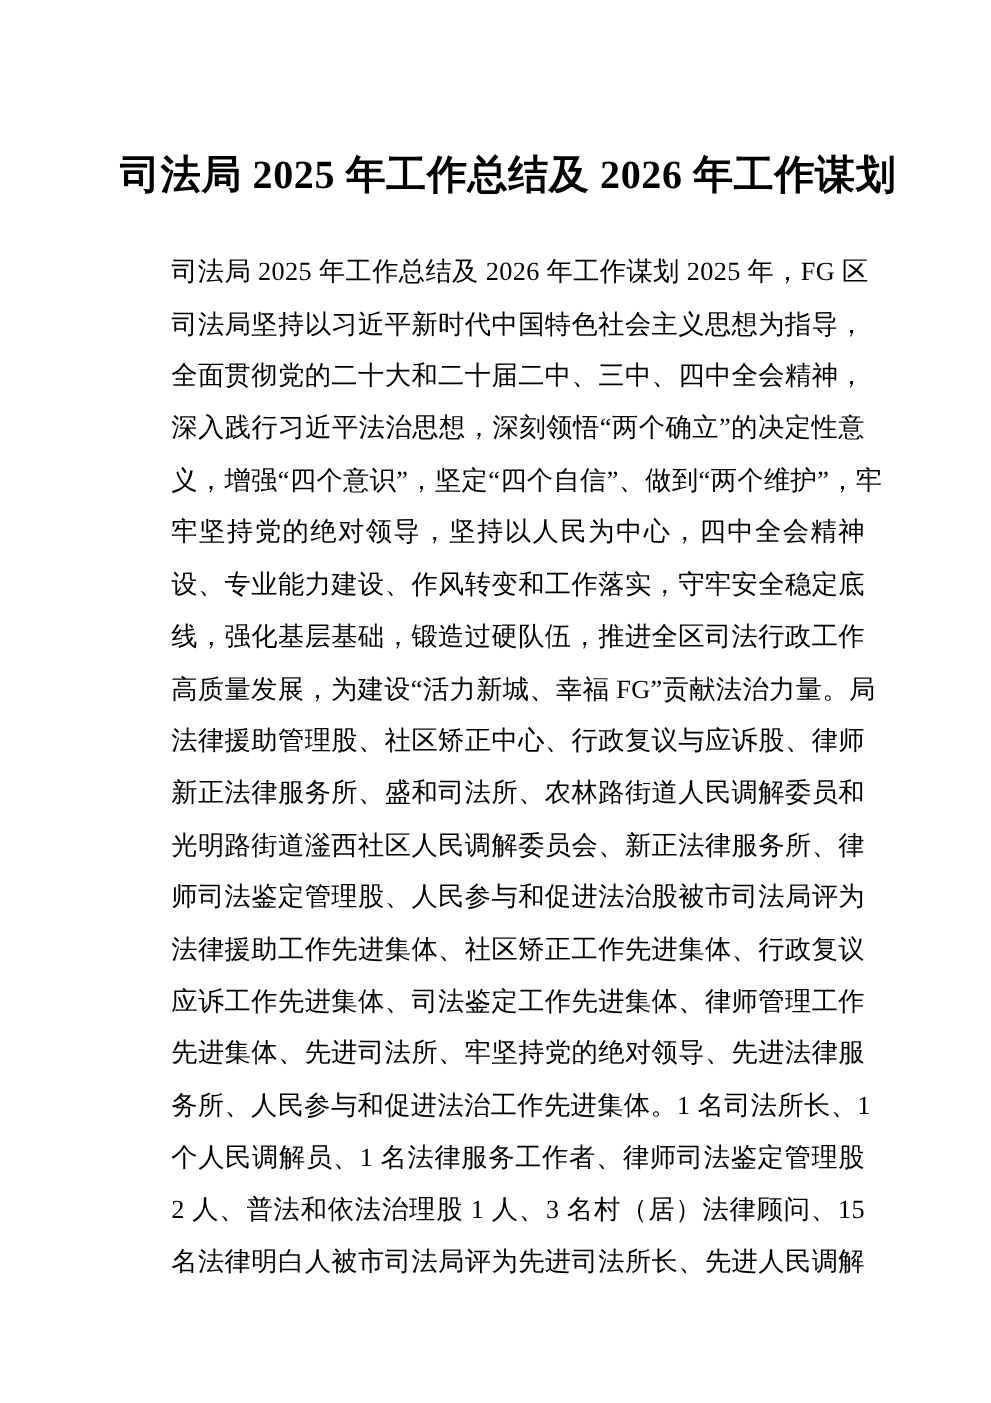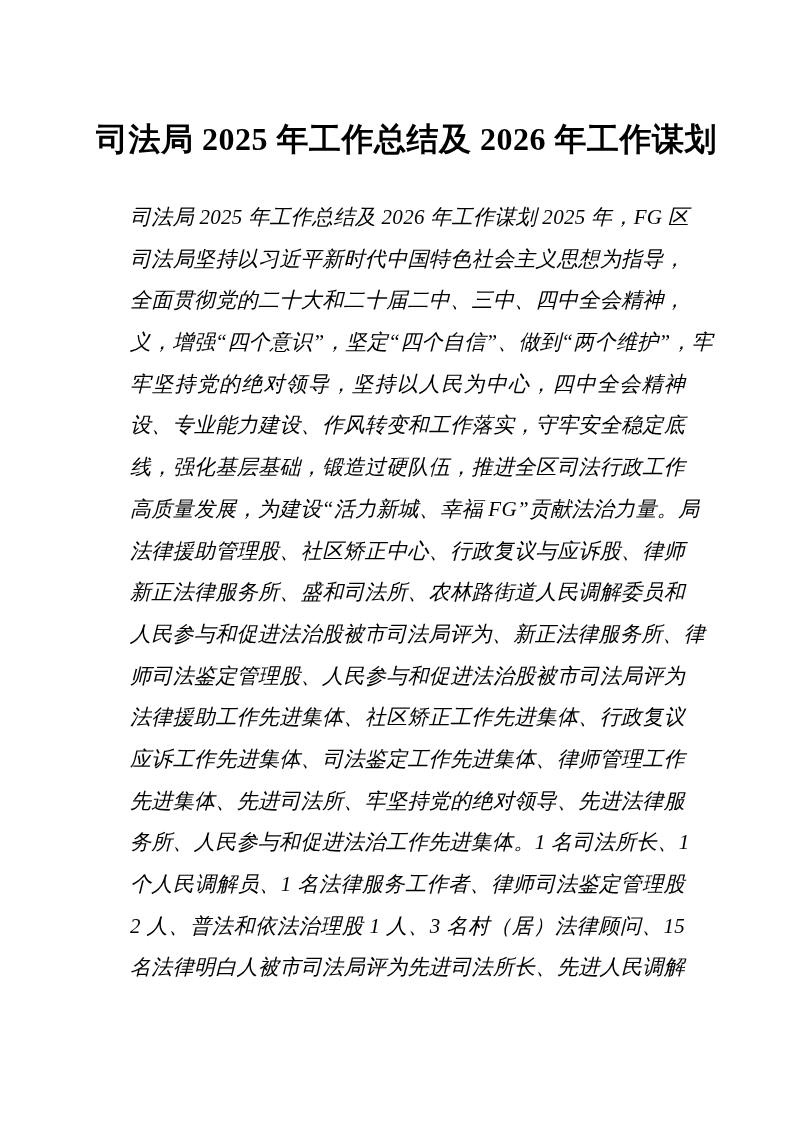--- a/index.html
+++ b/index.html
@@ -25,23 +25,22 @@
     text-align: center;
     font-size: 32px;
     line-height: 42px;
     font-weight: 700;
     letter-spacing: 0.5px;
     white-space: nowrap;
   }
   .doc-body {
     position: absolute;
     top: 197px;
-    left: 130px;
+    left: 137px;
     width: 555px;
-    font-style: italic;
   }
   .doc-line {
     font-size: 21px;
     line-height: 41.7px;
     height: 41.7px;
     font-weight: 400;
     text-align: justify;
     text-align-last: justify;
     text-justify: inter-character;
     white-space: nowrap;
@@ -50,28 +49,29 @@
 </style>
 </head>
 <body>
 
 <div class="page">
   <h1 class="doc-title">司法局 2025 年工作总结及 2026 年工作谋划</h1>
   <div class="doc-body">
     <div class="doc-line">司法局 2025 年工作总结及 2026 年工作谋划 2025 年，FG 区</div>
     <div class="doc-line">司法局坚持以习近平新时代中国特色社会主义思想为指导，</div>
     <div class="doc-line">全面贯彻党的二十大和二十届二中、三中、四中全会精神，</div>
+    <div class="doc-line">深入践行习近平法治思想，深刻领悟“两个确立”的决定性意</div>
     <div class="doc-line">义，增强“四个意识”，坚定“四个自信”、做到“两个维护”，牢</div>
     <div class="doc-line">牢坚持党的绝对领导，坚持以人民为中心，四中全会精神</div>
     <div class="doc-line">设、专业能力建设、作风转变和工作落实，守牢安全稳定底</div>
     <div class="doc-line">线，强化基层基础，锻造过硬队伍，推进全区司法行政工作</div>
     <div class="doc-line">高质量发展，为建设“活力新城、幸福 FG”贡献法治力量。局</div>
     <div class="doc-line">法律援助管理股、社区矫正中心、行政复议与应诉股、律师</div>
     <div class="doc-line">新正法律服务所、盛和司法所、农林路街道人民调解委员和</div>
-    <div class="doc-line">人民参与和促进法治股被市司法局评为、新正法律服务所、律</div>
+    <div class="doc-line">光明路街道滏西社区人民调解委员会、新正法律服务所、律</div>
     <div class="doc-line">师司法鉴定管理股、人民参与和促进法治股被市司法局评为</div>
     <div class="doc-line">法律援助工作先进集体、社区矫正工作先进集体、行政复议</div>
     <div class="doc-line">应诉工作先进集体、司法鉴定工作先进集体、律师管理工作</div>
     <div class="doc-line">先进集体、先进司法所、牢坚持党的绝对领导、先进法律服</div>
     <div class="doc-line">务所、人民参与和促进法治工作先进集体。1 名司法所长、1</div>
     <div class="doc-line">个人民调解员、1 名法律服务工作者、律师司法鉴定管理股</div>
     <div class="doc-line">2 人、普法和依法治理股 1 人、3 名村（居）法律顾问、15</div>
     <div class="doc-line">名法律明白人被市司法局评为先进司法所长、先进人民调解</div>
   </div>
 </div>

